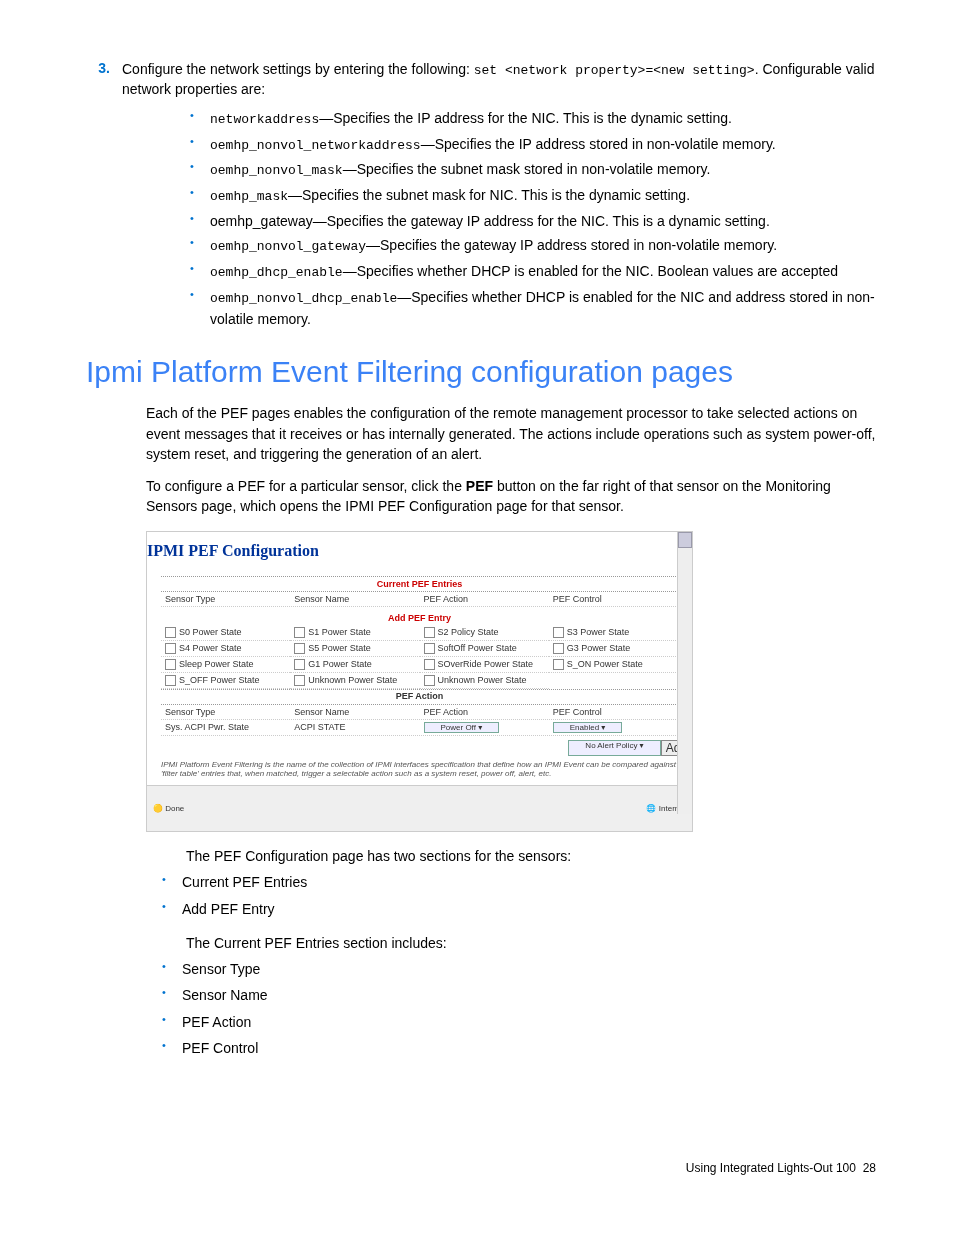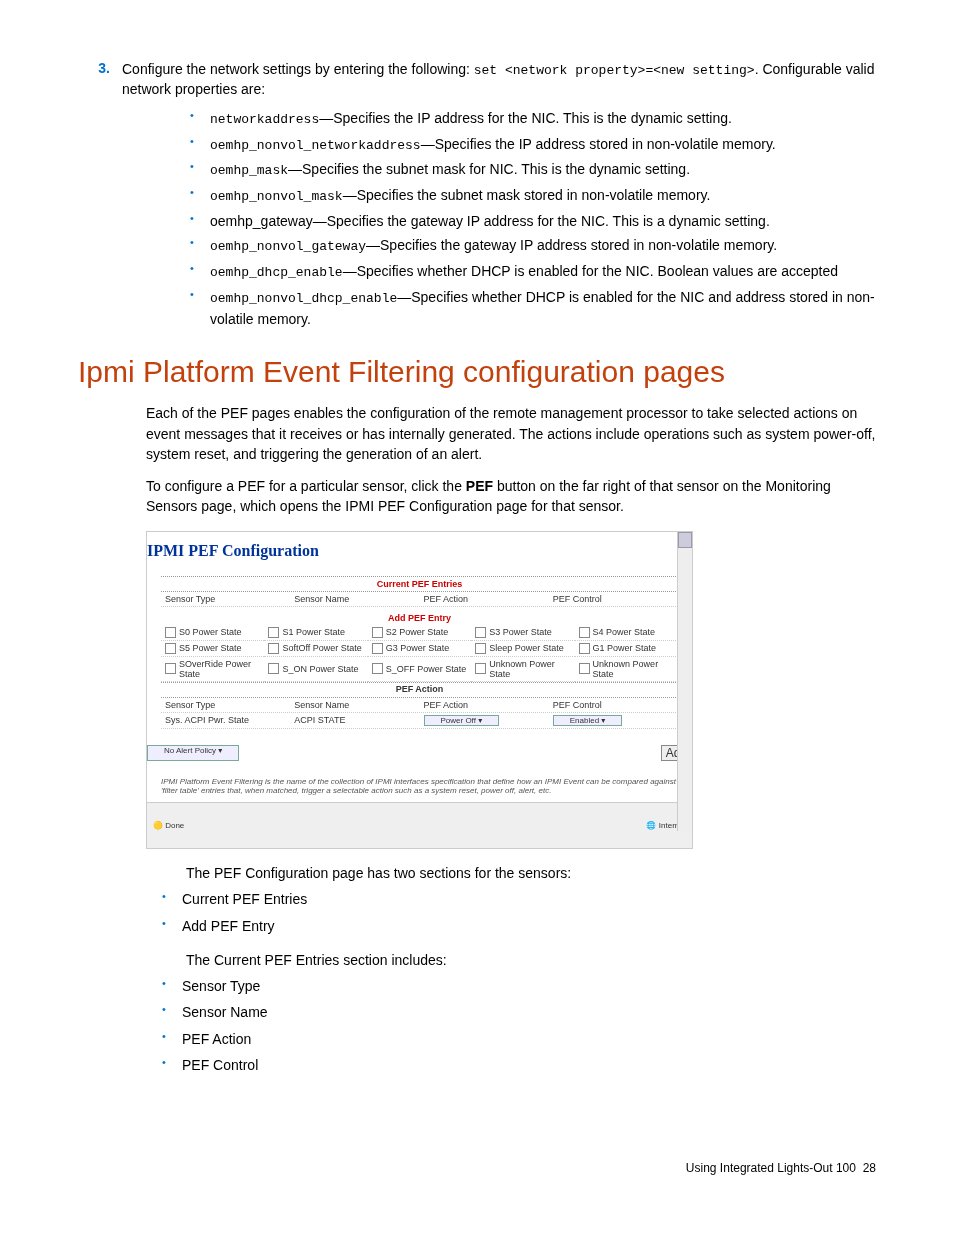--- a/index.html
+++ b/index.html
@@ -7,37 +7,37 @@
 .step{display:flex;margin-bottom:8px}
 .step-num{color:#0073cf;font-weight:bold;width:32px;text-align:right;margin-right:12px;flex-shrink:0}
 .step-text{flex:1;line-height:1.4}
 code,.mono{font-family:"Courier New",monospace;font-size:13px}
 ul.bullets{list-style:none;padding:0;margin:4px 0 14px 76px}
 ul.bullets li{position:relative;padding-left:28px;margin:6px 0;line-height:1.45}
 ul.bullets li::before{content:"•";color:#0073cf;position:absolute;left:8px;top:0;font-size:11px}
 ul.bullets2{list-style:none;padding:0;margin:6px 0 14px 104px}
 ul.bullets2 li{position:relative;padding-left:28px;margin:4px 0;line-height:1.45}
 ul.bullets2 li::before{content:"•";color:#0073cf;position:absolute;left:8px;top:0;font-size:11px}
-h1.section{color:#c2410c;font-weight:300;font-size:30px;margin:26px 0 14px 0;font-family:Arial,Helvetica,sans-serif}
+h1.section{color:#3b82f6;font-weight:300;font-size:30px;margin:26px 0 14px 8px;font-family:Arial,Helvetica,sans-serif}
 .body-para{margin:0 0 12px 68px;line-height:1.45}
 .body-para2{margin:12px 0 6px 108px;line-height:1.45}
 .screenshot{margin:14px 0 14px 68px;border:1px solid #ccc;width:545px;background:#fff;font-size:9px;font-family:Verdana,Arial,sans-serif;color:#333}
 .ss-body{padding:2px 0 0 0}
 .ss-title{color:#003399;font-weight:bold;font-size:16px;text-align:left;margin:8px 0 16px 0;font-family:"Times New Roman",serif}
 .ss-subhead{color:#c00;font-size:9px;text-align:center;margin:2px 0;font-weight:bold}
 .ss-section{border-top:1px dotted #999;margin:2px 14px}
 .ss-row{display:flex;border-bottom:1px dotted #ccc}
 .ss-cell{flex:1;padding:2px 4px}
 .ss-cell.h{font-weight:normal}
-.ss-grid{display:grid;grid-template-columns:1fr 1fr 1fr 1fr 1fr;margin:0 14px}
+.ss-grid{display:grid;grid-template-columns:1fr 1fr 1fr 1fr;margin:0 14px}
 .ss-gcell{border-bottom:1px dotted #ccc;padding:2px 4px;display:flex;align-items:center;gap:3px}
 .ss-chk{width:9px;height:9px;border:1px solid #888;display:inline-block;flex-shrink:0}
 .ss-select{border:1px solid #7a9;background:#eef;padding:0 16px;font-size:8px;display:inline-block}
 .ss-btn{border:1px solid #888;background:#eee;padding:0 4px;font-size:12px;display:inline-block}
-.ss-foot{display:flex;justify-content:space-between;gap:0;margin:16px 0}
+.ss-foot{display:flex;justify-content:flex-end;gap:0;margin:4px 0}
 .ss-desc{font-size:8px;color:#555;font-style:italic;margin:4px 14px 6px 14px;line-height:1.2}
 .ss-status{border-top:1px solid #ccc;background:#efefef;display:flex;justify-content:space-between;padding:18px 6px;font-size:8px}
 .ss-scroll{position:absolute;right:0;top:0;bottom:17px;width:14px;background:#eee;border-left:1px solid #ccc}
 .ss-thumb{position:absolute;right:0;top:0;width:12px;height:14px;background:#ccd;border:1px solid #99a}
 .ss-wrap{position:relative}
 .footer{position:absolute;bottom:60px;right:78px;font-size:12px}
 strong{font-weight:bold}
 </style>
 </head>
 <body>
@@ -47,22 +47,22 @@
 <div class="step">
   <div class="step-num">3.</div>
   <div class="step-text">
     <span>Configure the network settings by entering the following: </span><span class="mono">set &lt;network property&gt;=&lt;new setting&gt;</span><span>. Configurable valid network properties are:</span>
   </div>
 </div>
 
 <ul class="bullets2">
   <li><span class="mono">networkaddress</span><span>—Specifies the IP address for the NIC. This is the dynamic setting.</span></li>
   <li><span class="mono">oemhp_nonvol_networkaddress</span><span>—Specifies the IP address stored in non-volatile memory.</span></li>
+  <li><span class="mono">oemhp_nonvol_mask</span><span>—Specifies the subnet mask stored in non-volatile memory.</span></li>
   <li><span class="mono">oemhp_mask</span><span>—Specifies the subnet mask for NIC. This is the dynamic setting.</span></li>
-  <li><span class="mono">oemhp_nonvol_mask</span><span>—Specifies the subnet mask stored in non-volatile memory.</span></li>
   <li><span>oemhp_gateway</span><span>—Specifies the gateway IP address for the NIC. This is a dynamic setting.</span></li>
   <li><span class="mono">oemhp_nonvol_gateway</span><span>—Specifies the gateway IP address stored in non-volatile memory.</span></li>
   <li><span class="mono">oemhp_dhcp_enable</span><span>—Specifies whether DHCP is enabled for the NIC. Boolean values are accepted</span></li>
   <li><span class="mono">oemhp_nonvol_dhcp_enable</span><span>—Specifies whether DHCP is enabled for the NIC and address stored in non-volatile memory.</span></li>
 </ul>
 
 <h1 class="section">Ipmi Platform Event Filtering configuration pages</h1>
 
 <p class="body-para">Each of the PEF pages enables the configuration of the remote management processor to take selected actions on event messages that it receives or has internally generated. The actions include operations such as system power-off, system reset, and triggering the generation of an alert.</p>
 
@@ -91,21 +91,21 @@
       <div class="ss-gcell">
             <span class="ss-chk"></span>
             <span>S0 Power State</span>
           </div>
       <div class="ss-gcell">
             <span class="ss-chk"></span>
             <span>S1 Power State</span>
           </div>
       <div class="ss-gcell">
             <span class="ss-chk"></span>
-            <span>S2 Power State</span>
+            <span>S2 Policy State</span>
           </div>
       <div class="ss-gcell">
             <span class="ss-chk"></span>
             <span>S3 Power State</span>
           </div>
       <div class="ss-gcell">
             <span class="ss-chk"></span>
             <span>S4 Power State</span>
           </div>
       <div class="ss-gcell">

